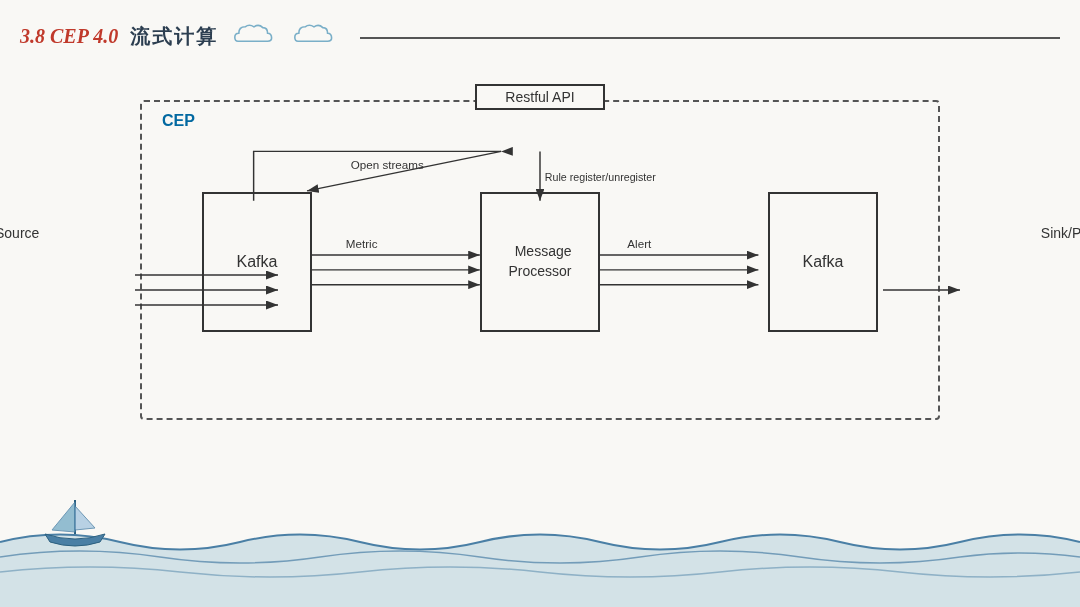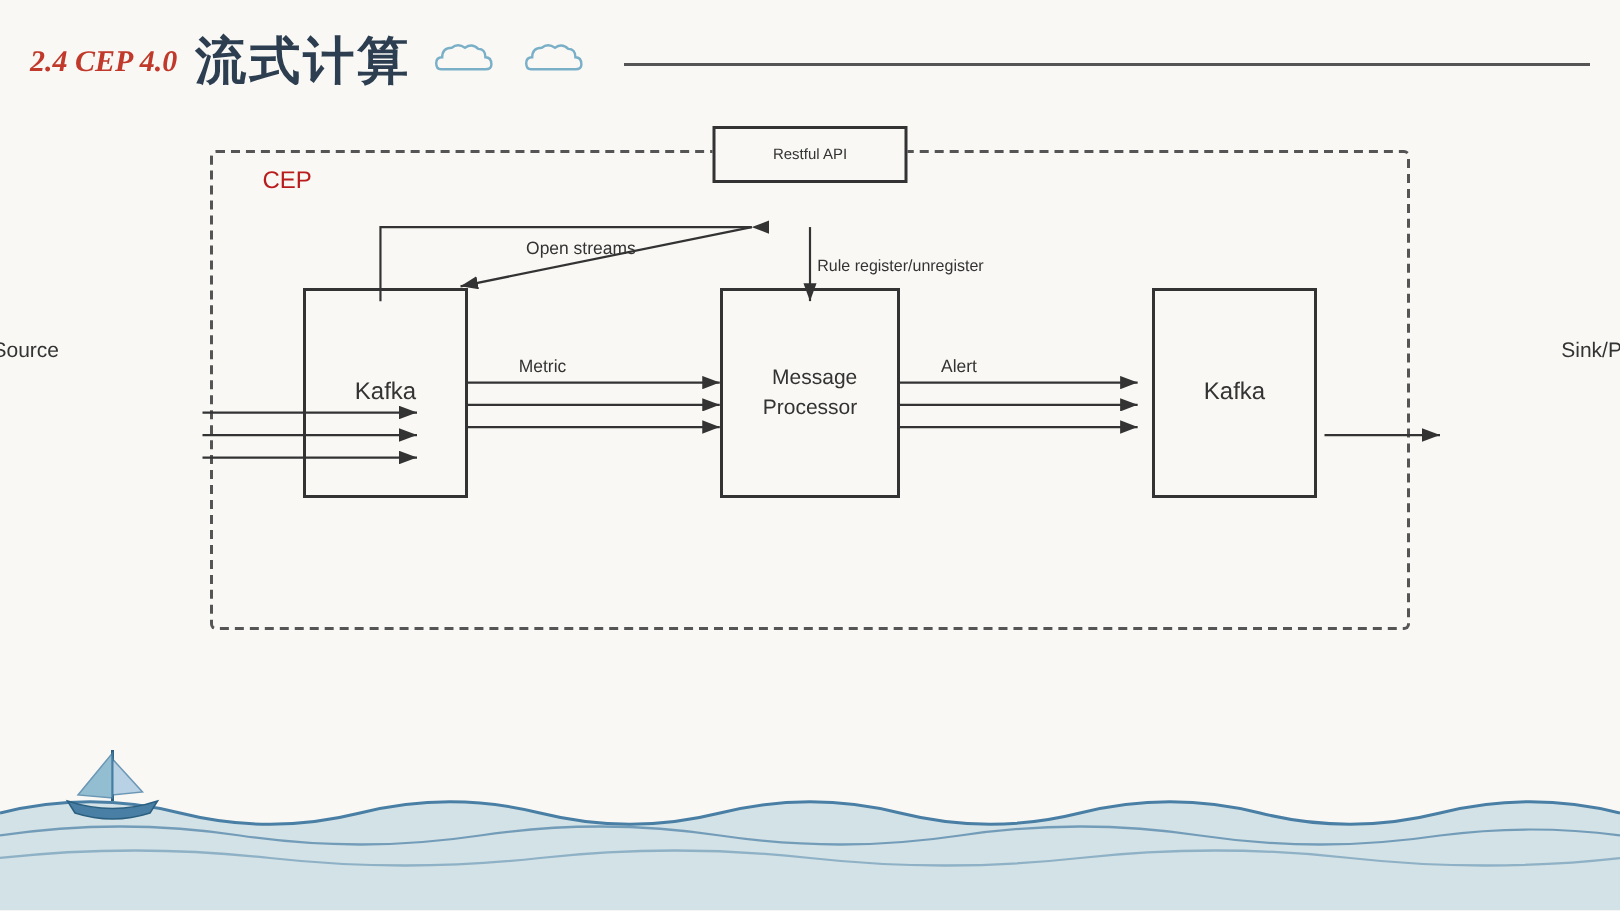--- a/index.html
+++ b/index.html
@@ -23,21 +23,21 @@
       gap: 12px;
     }
     .header-title-red {
       font-size: 20px;
       color: #c0392b;
       font-style: italic;
       font-weight: bold;
       font-family: 'Georgia', serif;
     }
     .header-title-main {
-      font-size: 34px;
+      font-size: 20px;
       color: #2c3e50;
       font-family: 'STXingwei', 'KaiTi', 'SimKai', serif;
       font-weight: bold;
       letter-spacing: 2px;
     }
     .header-line {
       flex: 1;
       height: 2px;
       background: #555;
       margin-left: 10px;
@@ -69,41 +69,42 @@
       top: 20px;
       left: 80px;
       right: 80px;
       height: 320px;
       border: 2px dashed #555;
       border-radius: 4px;
     }
     .cep-label {
       position: absolute;
       top: 10px;
-      left: 29px;
+      left: 16px;
       font-size: 16px;
-      color: #b91c1c;
+      color: #0369a1;
       background: #f9f8f5;
       padding: 0 4px;
+      font-weight: bold;
     }
 
     
     .restful-box {
       position: absolute;
       top: -18px;
       left: 50%;
       transform: translateX(-50%);
       width: 130px;
-      height: 38px;
+      height: 26px;
       border: 2px solid #333;
       background: #f9f8f5;
       display: flex;
       align-items: center;
       justify-content: center;
-      font-size: 10px;
+      font-size: 14px;
       color: #333;
     }
 
     
     .kafka-left {
       position: absolute;
       top: 90px;
       left: 60px;
       width: 110px;
       height: 140px;
@@ -194,21 +195,21 @@
       bottom: 55px;
       left: 40px;
       width: 70px;
       height: 60px;
     }
   </style>
 </head>
 <body>
 
 <div class="header">
-  <span class="header-title-red">2.4 CEP 4.0</span>
+  <span class="header-title-red">3.8 CEP 4.0</span>
   <span class="header-title-main">流式计算</span>
 
   <span class="cloud">
     <svg viewBox="0 0 60 38" fill="none" xmlns="http://www.w3.org/2000/svg">
       <path d="M10 28 Q6 28 6 23 Q6 18 11 18 Q11 10 19 10 Q24 6 30 10 Q36 6 41 11 Q47 11 47 18 Q52 18 52 24 Q52 28 47 28 Z" stroke="#7aafc8" stroke-width="2" fill="none"></path>
     </svg>
   </span>
 
   <span class="cloud">
     <svg viewBox="0 0 60 38" fill="none" xmlns="http://www.w3.org/2000/svg">

